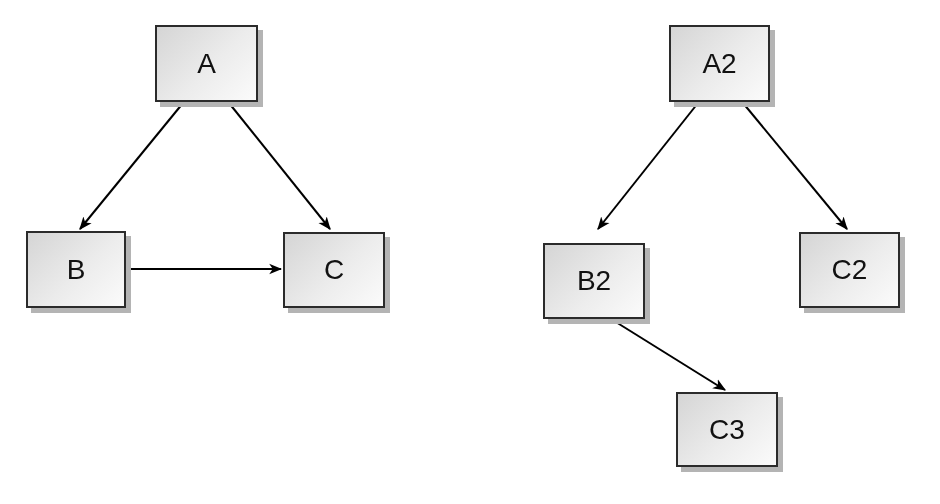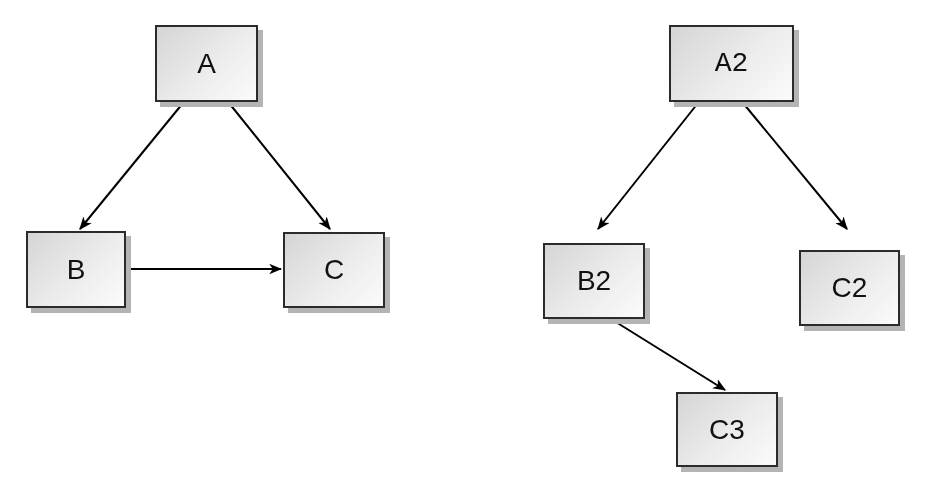--- a/index.html
+++ b/index.html
@@ -53,26 +53,26 @@
   <div id="nodeLayer">
       <div class="node" style="left: 155px; top: 25px; width: 103px; height: 77px; border: 2px solid rgb(43, 43, 43); background: linear-gradient(135deg, rgb(213, 213, 213) 0%, rgb(236, 236, 236) 55%, rgb(251, 251, 251) 100%); box-shadow: rgb(180, 180, 180) 5px 5px 0px 0px; color: rgb(17, 17, 17);">
         <span>A</span>
       </div>
       <div class="node" style="left: 26px; top: 231px; width: 100px; height: 77px; border: 2px solid rgb(43, 43, 43); background: linear-gradient(135deg, rgb(213, 213, 213) 0%, rgb(236, 236, 236) 55%, rgb(251, 251, 251) 100%); box-shadow: rgb(180, 180, 180) 5px 5px 0px 0px; color: rgb(17, 17, 17);">
         <span>B</span>
       </div>
       <div class="node" style="left: 283px; top: 232px; width: 102px; height: 76px; border: 2px solid rgb(43, 43, 43); background: linear-gradient(135deg, rgb(213, 213, 213) 0%, rgb(236, 236, 236) 55%, rgb(251, 251, 251) 100%); box-shadow: rgb(180, 180, 180) 5px 5px 0px 0px; color: rgb(17, 17, 17);">
         <span>C</span>
       </div>
-      <div class="node" style="left: 669px; top: 25px; width: 125px; height: 77px; border: 2px solid rgb(43, 43, 43); background: linear-gradient(135deg, rgb(213, 213, 213) 0%, rgb(236, 236, 236) 55%, rgb(251, 251, 251) 100%); box-shadow: rgb(180, 180, 180) 5px 5px 0px 0px; color: rgb(17, 17, 17); font-family: Liberation Mono, monospace;">
+      <div class="node" style="left: 669px; top: 25px; width: 101px; height: 77px; border: 2px solid rgb(43, 43, 43); background: linear-gradient(135deg, rgb(213, 213, 213) 0%, rgb(236, 236, 236) 55%, rgb(251, 251, 251) 100%); box-shadow: rgb(180, 180, 180) 5px 5px 0px 0px; color: rgb(17, 17, 17);">
         <span>A2</span>
       </div>
       <div class="node" style="left: 543px; top: 243px; width: 102px; height: 76px; border: 2px solid rgb(43, 43, 43); background: linear-gradient(135deg, rgb(213, 213, 213) 0%, rgb(236, 236, 236) 55%, rgb(251, 251, 251) 100%); box-shadow: rgb(180, 180, 180) 5px 5px 0px 0px; color: rgb(17, 17, 17);">
         <span>B2</span>
       </div>
-      <div class="node" style="left: 799px; top: 250px; width: 101px; height: 76px; border: 2px solid rgb(43, 43, 43); background: linear-gradient(135deg, rgb(213, 213, 213) 0%, rgb(236, 236, 236) 55%, rgb(251, 251, 251) 100%); box-shadow: rgb(180, 180, 180) 5px 5px 0px 0px; color: rgb(17, 17, 17);">
+      <div class="node" style="left: 799px; top: 232px; width: 101px; height: 76px; border: 2px solid rgb(43, 43, 43); background: linear-gradient(135deg, rgb(213, 213, 213) 0%, rgb(236, 236, 236) 55%, rgb(251, 251, 251) 100%); box-shadow: rgb(180, 180, 180) 5px 5px 0px 0px; color: rgb(17, 17, 17);">
         <span>C2</span>
       </div>
       <div class="node" style="left: 676px; top: 392px; width: 102px; height: 75px; border: 2px solid rgb(43, 43, 43); background: linear-gradient(135deg, rgb(213, 213, 213) 0%, rgb(236, 236, 236) 55%, rgb(251, 251, 251) 100%); box-shadow: rgb(180, 180, 180) 5px 5px 0px 0px; color: rgb(17, 17, 17);">
         <span>C3</span>
       </div>
     </div>
 </div>
 
 </body></html>

